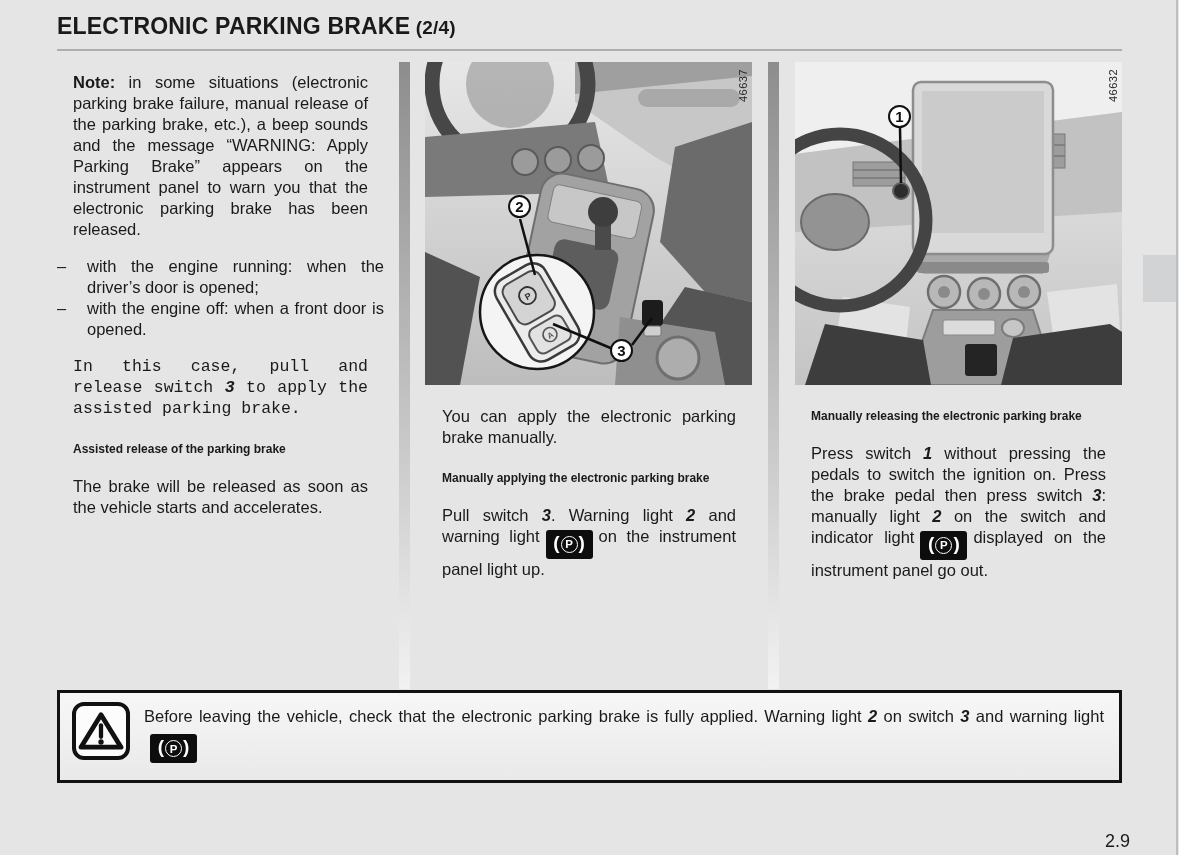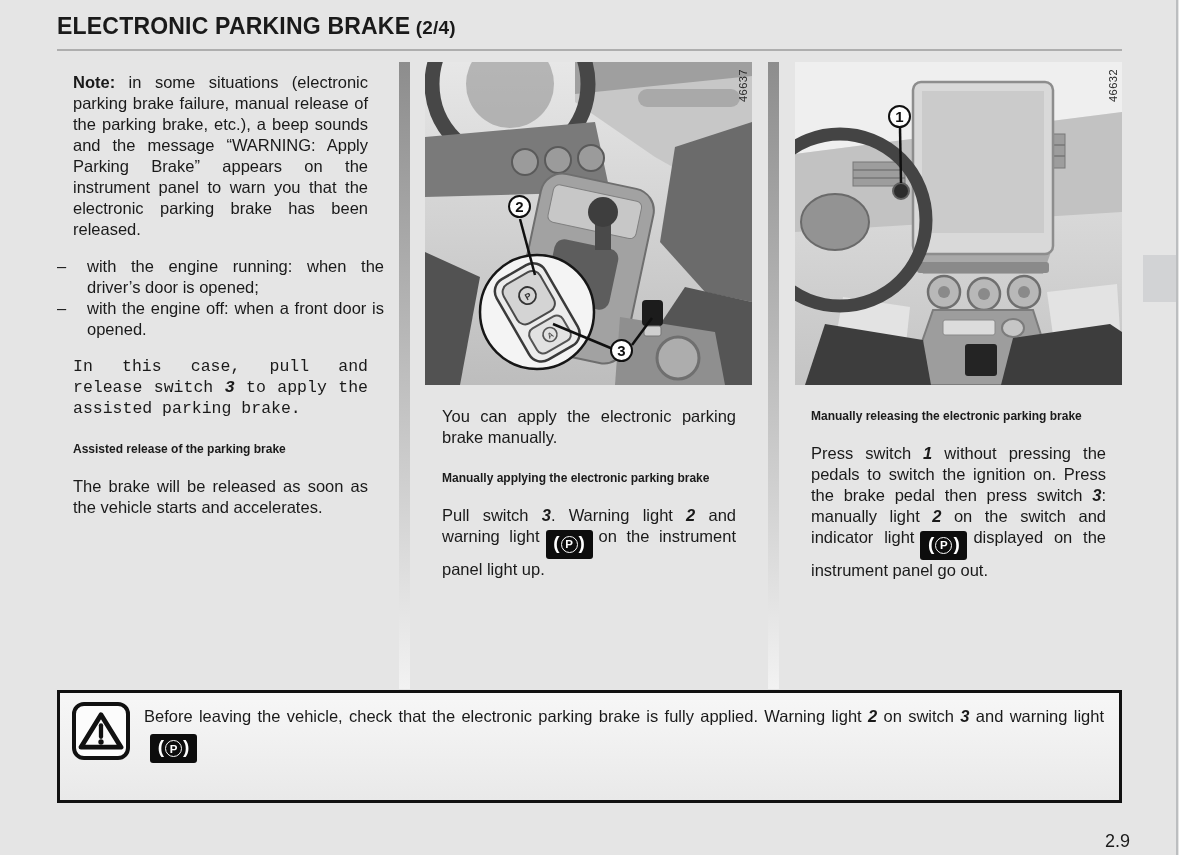--- a/index.html
+++ b/index.html
@@ -57,21 +57,21 @@
   
   .pbrake-icon { display:inline-flex; align-items:center; justify-content:center;
     width:47px; height:29px; background:#0d0d0d; border-radius:3px; color:#fff;
     vertical-align:-9px; margin:0 6px; font-weight:bold; }
   .pbrake-icon .paren { font-size:19px; line-height:1; transform:translateY(-2px); }
   .pbrake-icon .pcirc { width:17px; height:17px; box-sizing:border-box; border:1.8px solid #fff;
     border-radius:50%; display:flex; align-items:center; justify-content:center;
     font-size:11.5px; margin:0 1px; }
 
   
-  .warning-box { position:absolute; left:57px; top:690px; width:1065px; height:113px; box-sizing:border-box;
+  .warning-box { position:absolute; left:57px; top:690px; width:1065px; height:93px; box-sizing:border-box;
     border:3px solid #111; background:linear-gradient(180deg,#f7f7f7 0%,#e9e9e9 100%); }
   .warning-icon { position:absolute; left:12px; top:9px; width:58px; height:58px; box-sizing:border-box;
     border:4px solid #111; border-radius:12px; background:#fcfcfc;
     display:flex; align-items:center; justify-content:center; }
   .warning-text { margin:0; padding:11px 15px 0 84px; font-size:16.5px; line-height:24px; text-align:justify; }
 </style>
 </head>
 <body>
 
 <div class="page">

